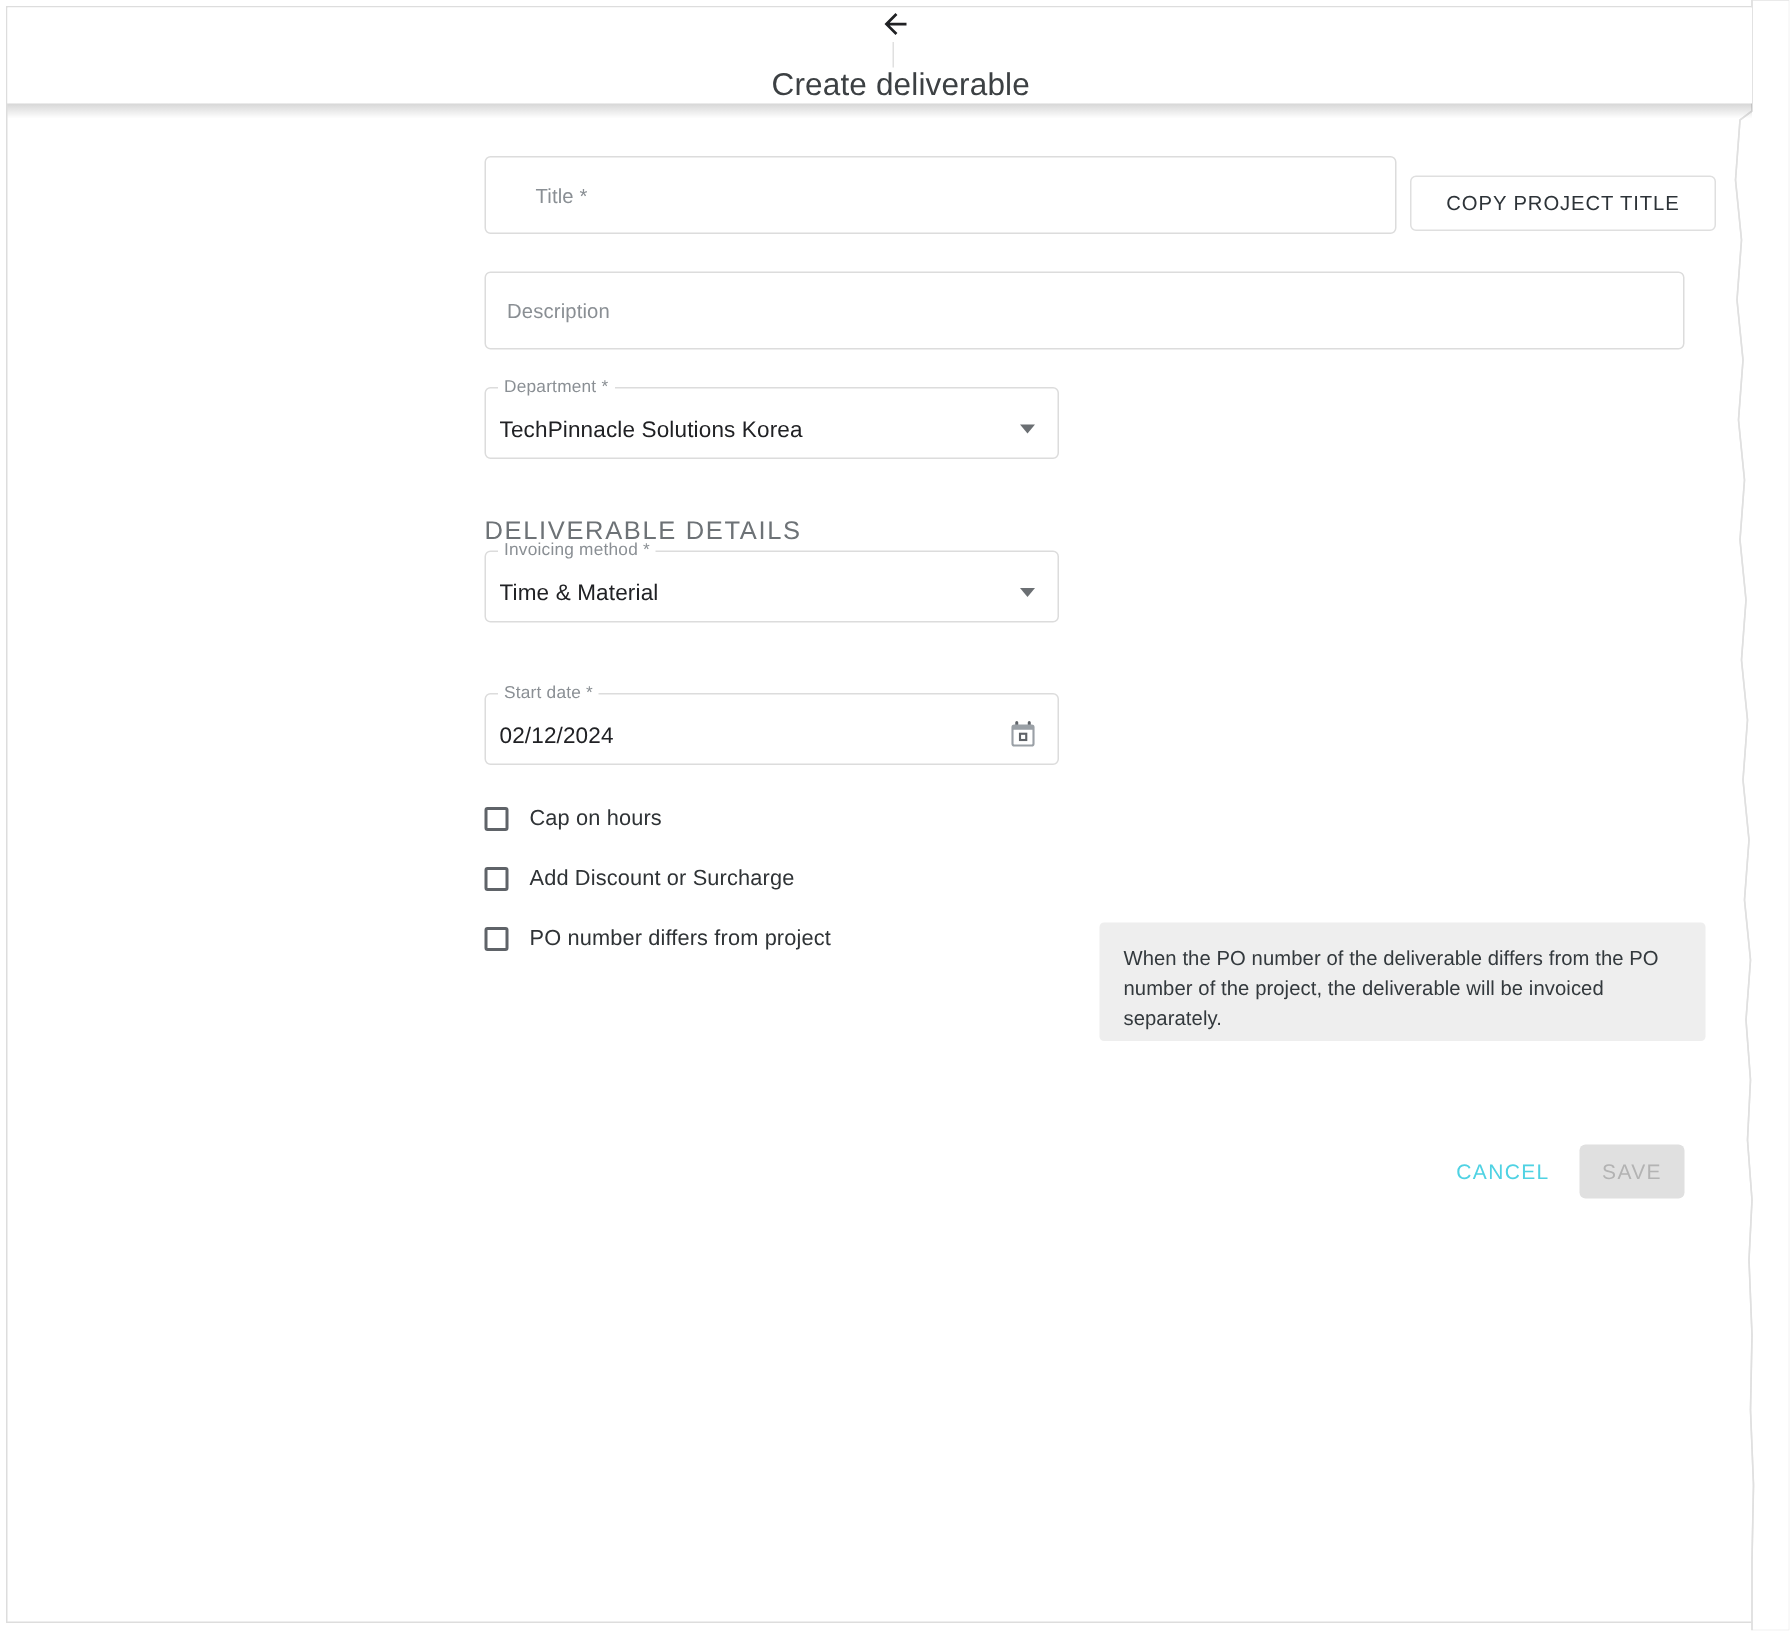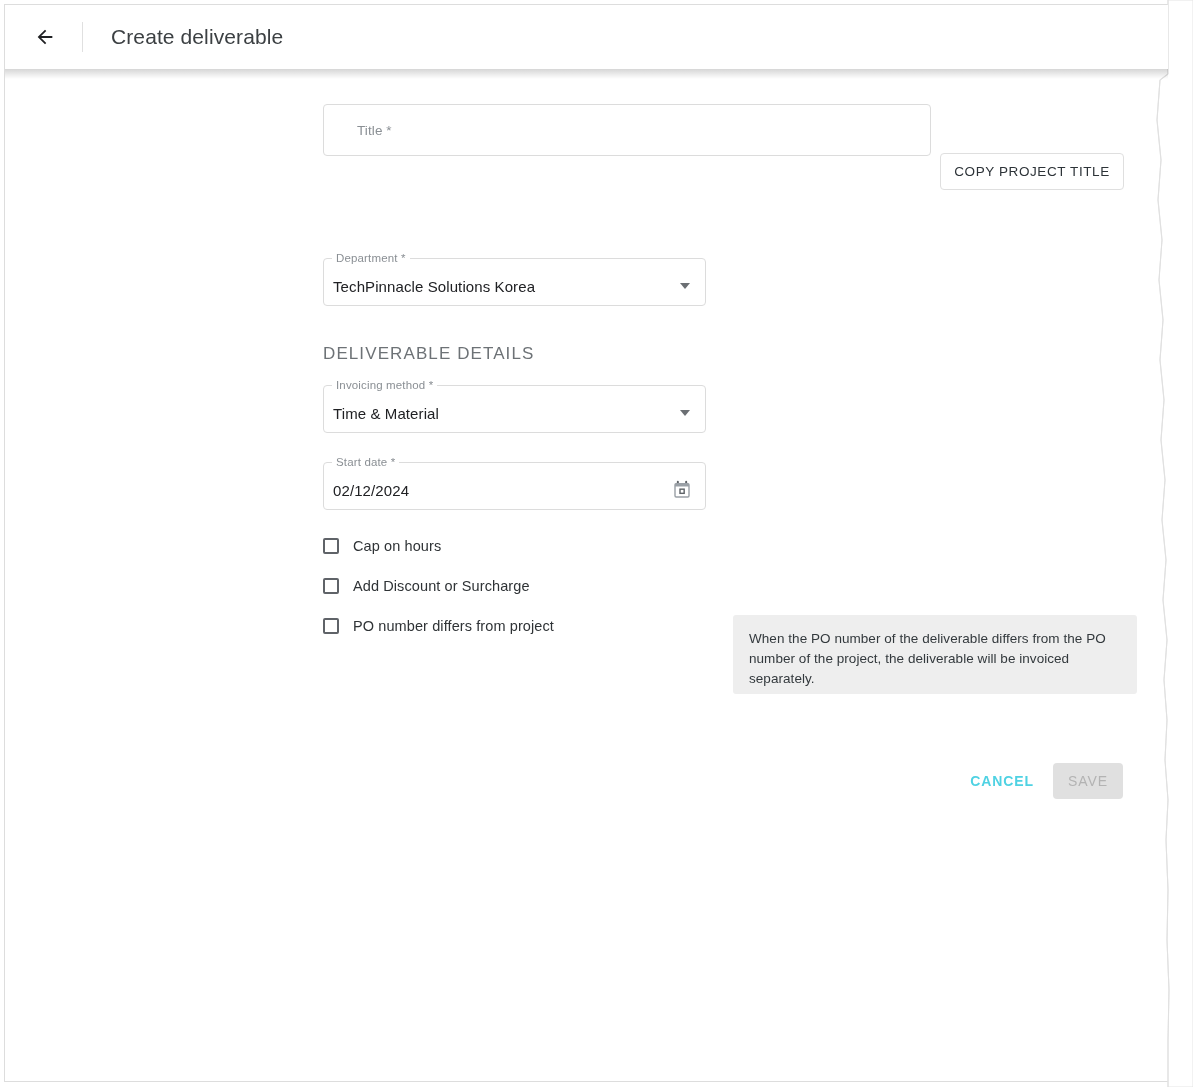--- a/index.html
+++ b/index.html
@@ -48,20 +48,21 @@
   #appbar {
     position: absolute;
     left: 5px;
     top: 5px;
     width: 1163px;
     height: 64px;
     background: #ffffff;
     display: flex;
     align-items: center;
     box-sizing: border-box;
+    flex-direction: column;
   }
   #appbar-shadow {
     position: absolute;
     left: 5px;
     top: 69px;
     width: 1163px;
     height: 10px;
     background: linear-gradient(to bottom, rgba(0,0,0,0.16), rgba(0,0,0,0.0));
     pointer-events: none;
   }
@@ -237,21 +238,20 @@
     display: flex;
     align-items: center;
     justify-content: center;
     font-size: 14px;
     letter-spacing: 0.9px;
     color: #4fd2e3;
     background: transparent;
     border: none;
     cursor: pointer;
     font-family: "Liberation Sans", sans-serif;
-    font-weight: bold;
   }
   #save-button {
     position: absolute;
     display: flex;
     align-items: center;
     justify-content: center;
     font-size: 14px;
     letter-spacing: 0.9px;
     color: #b3b3b3;
     background: #e0e0e0;
@@ -286,33 +286,36 @@
     <div id="appbar-title">Create deliverable</div>
   </div>
   <div id="appbar-shadow"></div>
 
   <div id="form">
 
     <div class="field-box" style="left:323px; top:25px; width:608px; height:52px;">
       <div class="field-placeholder" style="top:18px;margin-left:19px;">Title *</div>
     </div>
 
-    <div id="copy-title-btn" style="left:940px; top:38px; width:184px; height:37px;margin-top:36px;">COPY PROJECT TITLE</div>
-
+    <div id="copy-title-btn" style="left:940px; top:38px; width:204px; height:37px;">COPY PROJECT TITLE</div>
+
+    <div class="field-box" style="left:323px; top:102px; width:800px; height:52px;">
+      <div class="field-placeholder" style="top:18px;">Description</div>
+    </div>
 
     <div class="outlined" style="left:323px; top:171px; width:383px; height:56px;">
       <div class="ol-border"></div>
       <div class="ol-notch">Department *</div>
       <div class="ol-value">TechPinnacle Solutions Korea</div>
       <div class="caret-down"></div>
     </div>
 
     <div id="section-heading" style="left:323px; top:265px;">DELIVERABLE DETAILS</div>
 
-    <div class="outlined" style="left:323px; top:298px; width:383px; height:56px;padding-left:45px;">
+    <div class="outlined" style="left:323px; top:280px; width:383px; height:56px;padding-left:45px;">
       <div class="ol-border"></div>
       <div class="ol-notch">Invoicing method *</div>
       <div class="ol-value">Time &amp; Material</div>
       <div class="caret-down"></div>
     </div>
 
     <div class="outlined" style="left:323px; top:375px; width:383px; height:56px;">
       <div class="ol-border"></div>
       <div class="ol-notch">Start date *</div>
       <div class="ol-value">02/12/2024</div>

